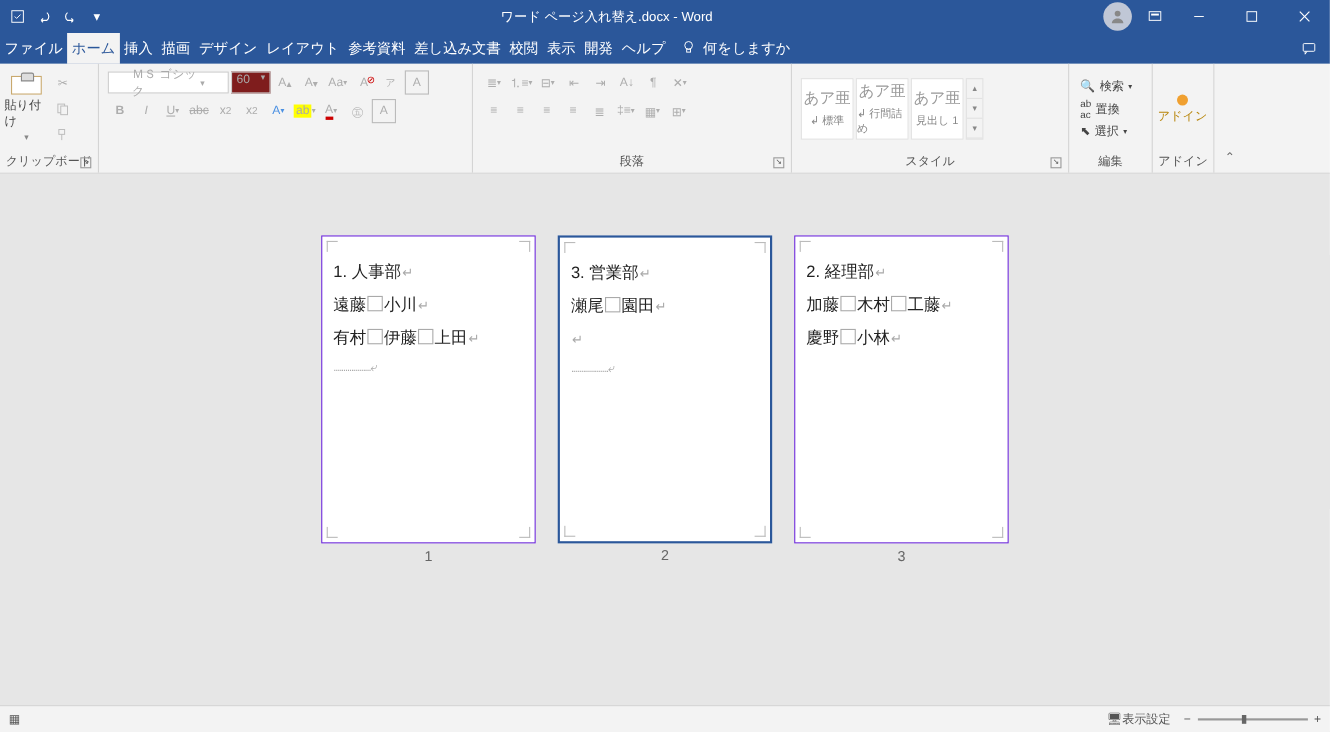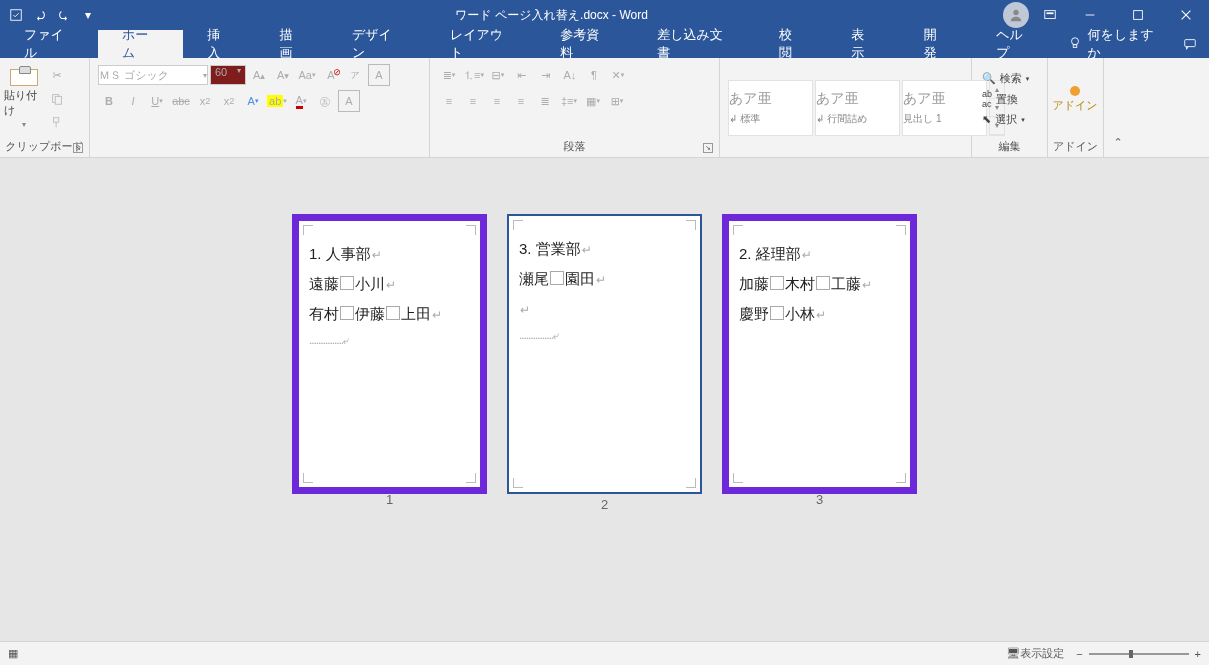--- a/index.html
+++ b/index.html
@@ -6,51 +6,51 @@
 body{width:1209px;height:665px;background:#fff;overflow:hidden;position:relative}
 .titlebar{height:30px;background:#2b579a;color:#fff;display:flex;align-items:center;font-size:12px}
 .titlebar .qat{display:flex;gap:8px;padding:0 8px;align-items:center}
 .titlebar .qat span{width:16px;height:16px;display:flex;align-items:center;justify-content:center;cursor:pointer}
 .titlebar .title{flex:1;text-align:center}
 .titlebar .wincontrols{display:flex;align-items:center;gap:2px}
 .titlebar .wincontrols div{width:46px;height:30px;display:flex;align-items:center;justify-content:center;cursor:pointer}
 .titlebar .avatar{width:26px;height:26px;border-radius:50%;background:#c0c7d6;display:flex;align-items:center;justify-content:center;margin:0 4px}
 .titlebar .ribopt{width:34px;height:30px;display:flex;align-items:center;justify-content:center}
 .menubar{height:28px;background:#2b579a;display:flex;align-items:stretch;font-size:13px;color:#fff}
-.menubar .tab{padding:0 24px;display:flex;align-items:center;cursor:pointer}
+.menubar .tab{padding:0 4px;display:flex;align-items:center;cursor:pointer}
 .menubar .tab.active{background:#f3f3f3;color:#2b579a}
 .menubar .tell{display:flex;align-items:center;gap:6px;padding:0 10px}
 .menubar .spacer{flex:1}
 .menubar .comment{padding:0 12px;display:flex;align-items:center}
 .ribbon{height:100px;background:#f3f3f3;border-bottom:1px solid #d4d4d4;display:flex;align-items:stretch;font-size:11px;color:#666}
 .group{border-right:1px solid #d4d4d4;display:flex;flex-direction:column;padding:2px 4px}
 .group .body{flex:1;display:flex;align-items:center;gap:2px}
 .group .label{text-align:center;font-size:11px;color:#555;padding:1px 0;position:relative}
 .group .label .dlg{position:absolute;right:2px;bottom:2px;width:10px;height:10px;border:1px solid #999;font-size:7px;line-height:8px}
 .btn{min-width:22px;height:22px;display:flex;align-items:center;justify-content:center;cursor:pointer;color:#adadad;border:1px solid transparent}
 .vstack{display:flex;flex-direction:column;gap:2px}
 .hstack{display:flex;gap:2px;align-items:center}
 .clipbig{width:40px;height:60px;display:flex;flex-direction:column;align-items:center;justify-content:center;gap:2px;cursor:pointer;font-size:11px;color:#444}
 .clipico{width:28px;height:32px;background:#fff;border:1px solid #c9a96e;position:relative}
 .clipico::before{content:"";position:absolute;top:-4px;left:8px;width:10px;height:6px;border:1px solid #888;background:#ddd;border-radius:2px 2px 0 0}
-.fontname{width:110px;height:20px;border:1px solid #ccc;background:#fff;display:flex;align-items:center;padding:0 0;color:#aaa;font-size:11px}
+.fontname{width:110px;height:20px;border:1px solid #ccc;background:#fff;display:flex;align-items:center;padding:0 21px;color:#aaa;font-size:11px}
 .fontsize{width:36px;height:20px;border:1px solid #ccc;background:#7f1d1d;display:flex;align-items:flex-start;padding:0 4px;color:#aaa;font-size:11px}
-.stylebox{width:85px;height:56px;border:1px solid #e2e2e2;display:flex;flex-direction:column;justify-content:center;background:#fff;cursor:pointer;font-size:10px;color:#888}
+.stylebox{width:48px;height:56px;border:1px solid #e2e2e2;display:flex;flex-direction:column;align-items:center;justify-content:center;background:#fff;cursor:pointer;font-size:10px;color:#888}
 .stylebox .preview{font-size:14px;color:#999;margin-bottom:4px}
 .stylegallery{display:flex;gap:2px}
 .stylemore{width:16px;height:56px;border:1px solid #e2e2e2;display:flex;flex-direction:column}
 .stylemore div{flex:1;display:flex;align-items:center;justify-content:center;border-bottom:1px solid #e2e2e2;font-size:8px;color:#888;cursor:pointer}
 .editcol{display:flex;flex-direction:column;gap:1px;padding:0 4px}
 .editcol div{display:flex;align-items:center;gap:4px;font-size:11px;color:#444;cursor:pointer;padding:1px 2px}
 .addincol{width:46px;display:flex;flex-direction:column;align-items:center;justify-content:center;font-size:11px;color:#b8860b;gap:2px}
 .addincol .dot{width:10px;height:10px;border-radius:50%;background:#f0a030}
 .collapse{width:28px;display:flex;align-items:flex-end;justify-content:center;padding-bottom:8px;color:#666;cursor:pointer}
 .docarea{position:absolute;top:158px;left:0;right:0;bottom:24px;background:#e6e6e6;display:flex;justify-content:center;padding-top:56px}
 .pagerow{display:flex;gap:20px}
-.page{width:195px;height:280px;background:#fff;border:7px solid #6d28d9;position:relative;padding:18px 10px;font-size:15px;color:#222;line-height:2.0}
+.page{width:195px;height:280px;background:#fff;border:1px solid #6d28d9;position:relative;padding:18px 10px;font-size:15px;color:#222;line-height:2.0}
 .page.selected{border:2px solid #2b579a}
 .page .ret{color:#aaa;font-size:12px;margin-left:1px}
 .page .sq{display:inline-block;width:14px;height:14px;border:1px solid #aaa;vertical-align:-1px;margin:0 1px}
 .page .dots{color:#aaa;font-size:10px;letter-spacing:-1px}
 .page .sect{color:#aaa;font-size:11px}
 .page .corner{position:absolute;width:10px;height:10px;border:1px solid #bbb}
 .page .c-tl{top:4px;left:4px;border-right:none;border-bottom:none}
 .page .c-tr{top:4px;right:4px;border-left:none;border-bottom:none}
 .page .c-bl{bottom:4px;left:4px;border-right:none;border-top:none}
 .page .c-br{bottom:4px;right:4px;border-left:none;border-top:none}
@@ -269,20 +269,21 @@
             <div class="preview">あア亜</div>
             <div>見出し 1</div>
           </div>
         <div class="stylemore">
             <div>▴</div>
             <div>▾</div>
             <div>▾</div>
           </div>
       </div>
     </div>
+    <div class="label"><span>スタイル</span><span class="dlg">↘</span></div>
   </div>
 
   <div class="group" style="width:76px">
     <div class="body">
       <div class="editcol">
         <div>
             <span>🔍</span>
             <span>検索</span>
             <span style="font-size:7px">▾</span>
           </div>

